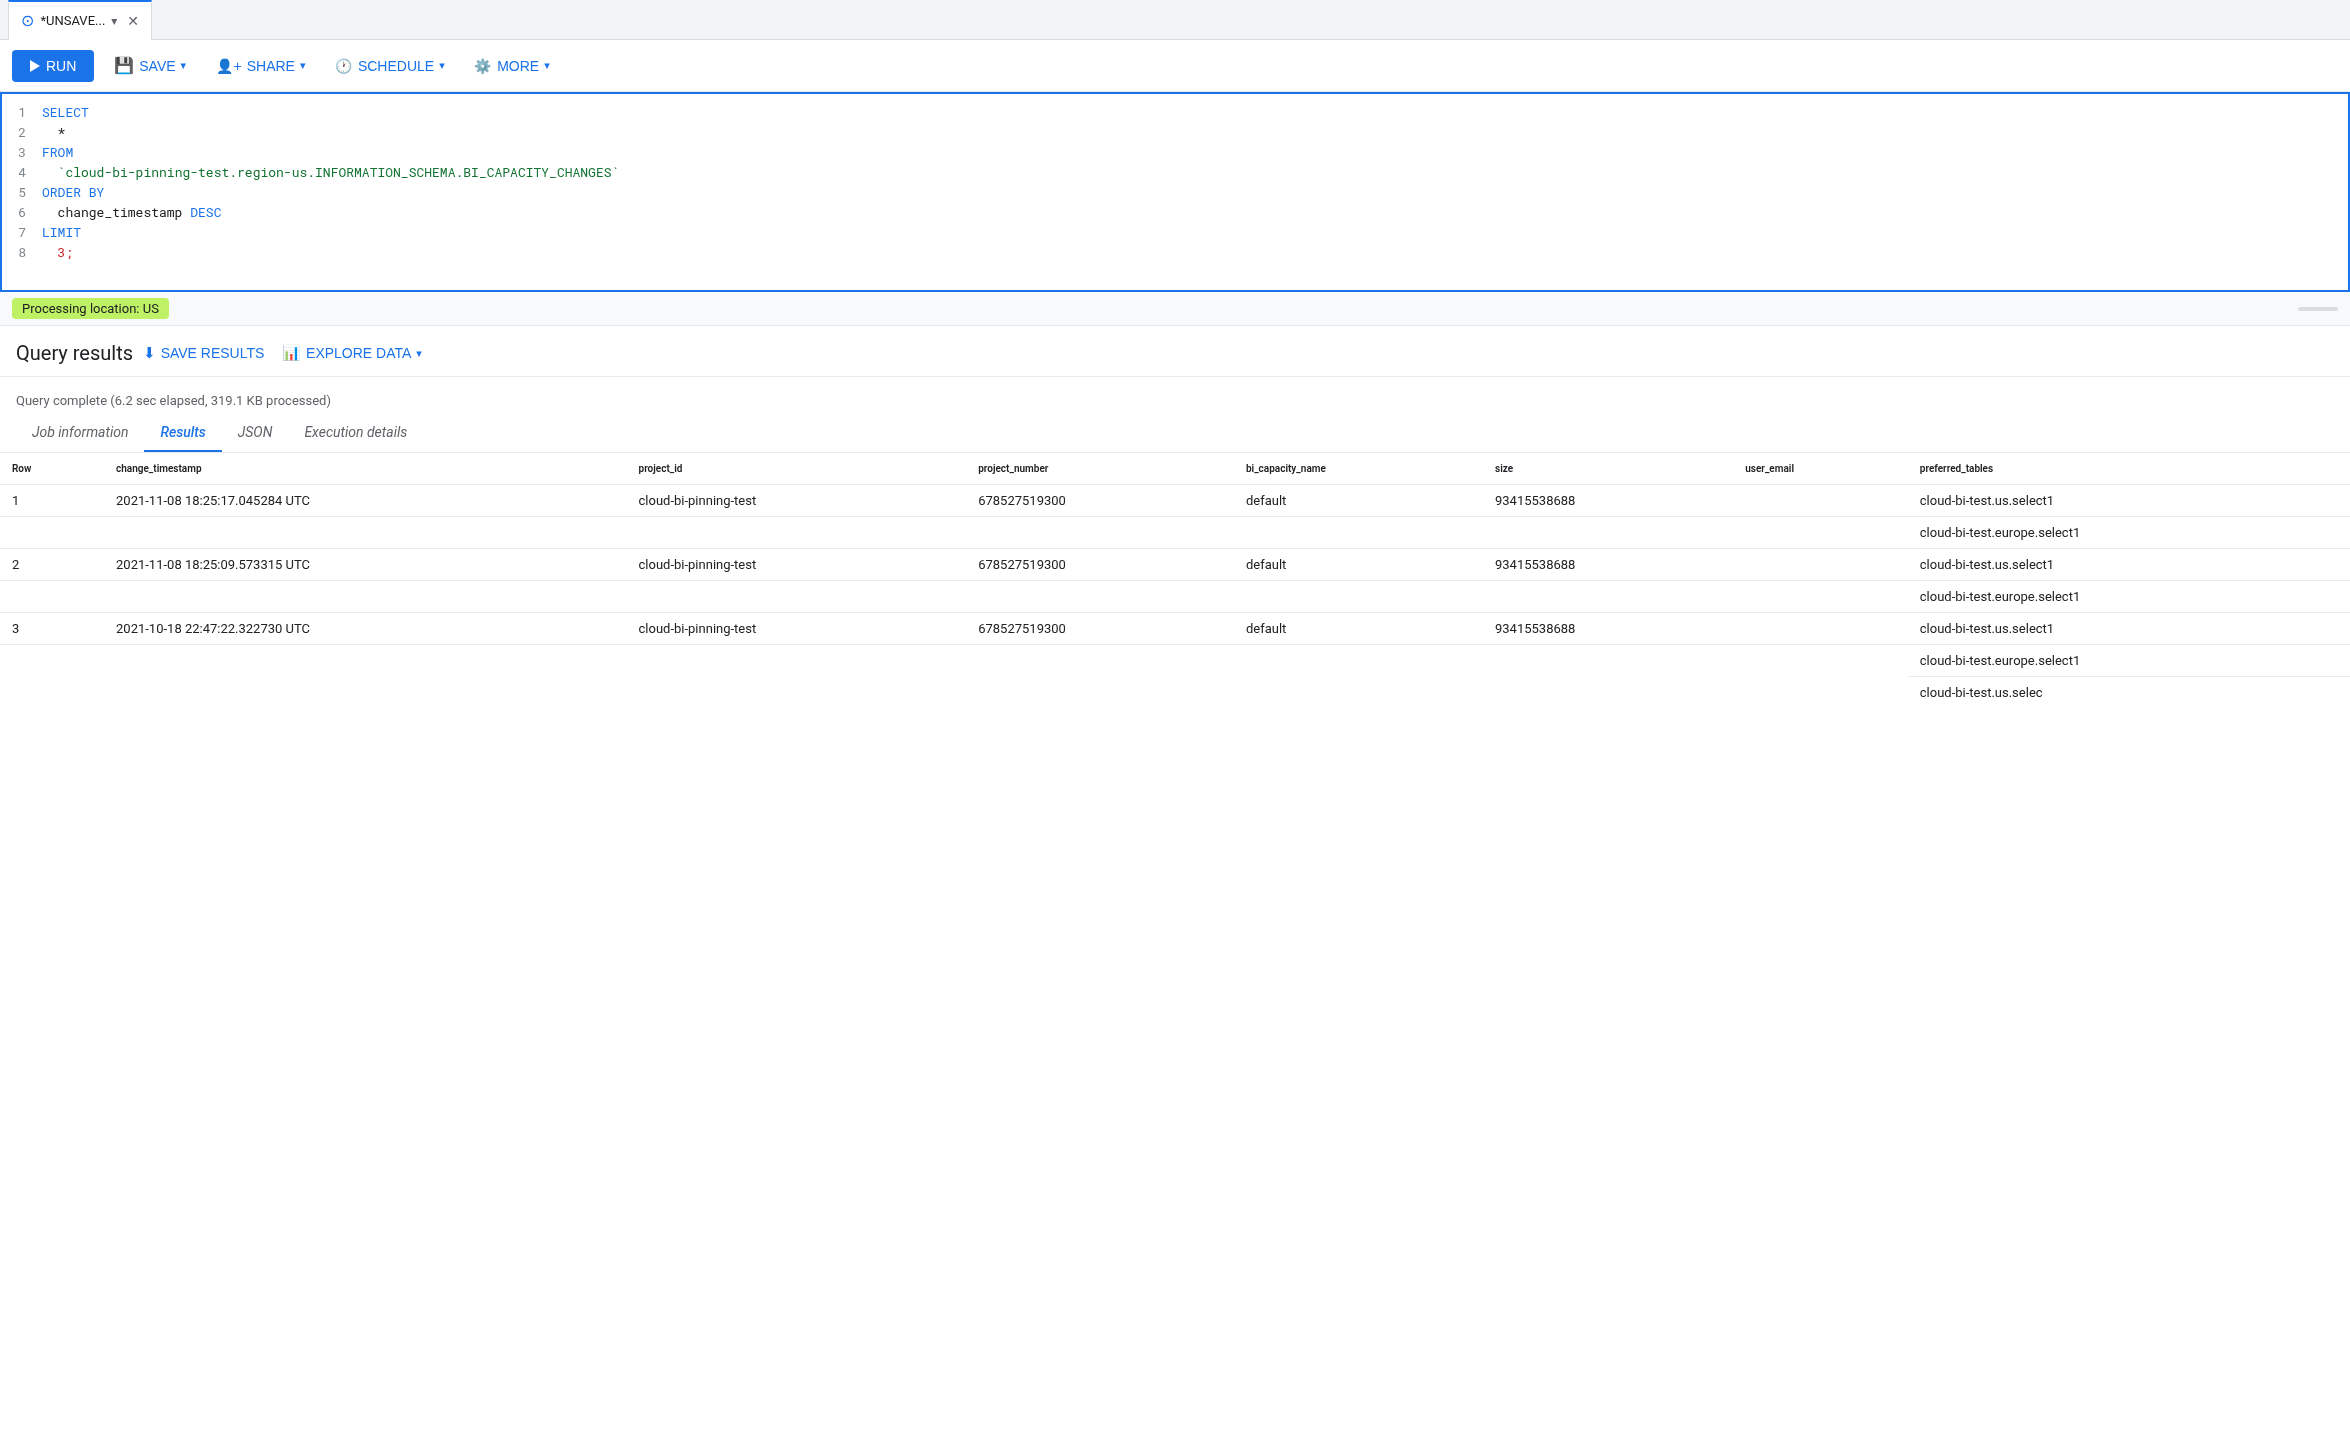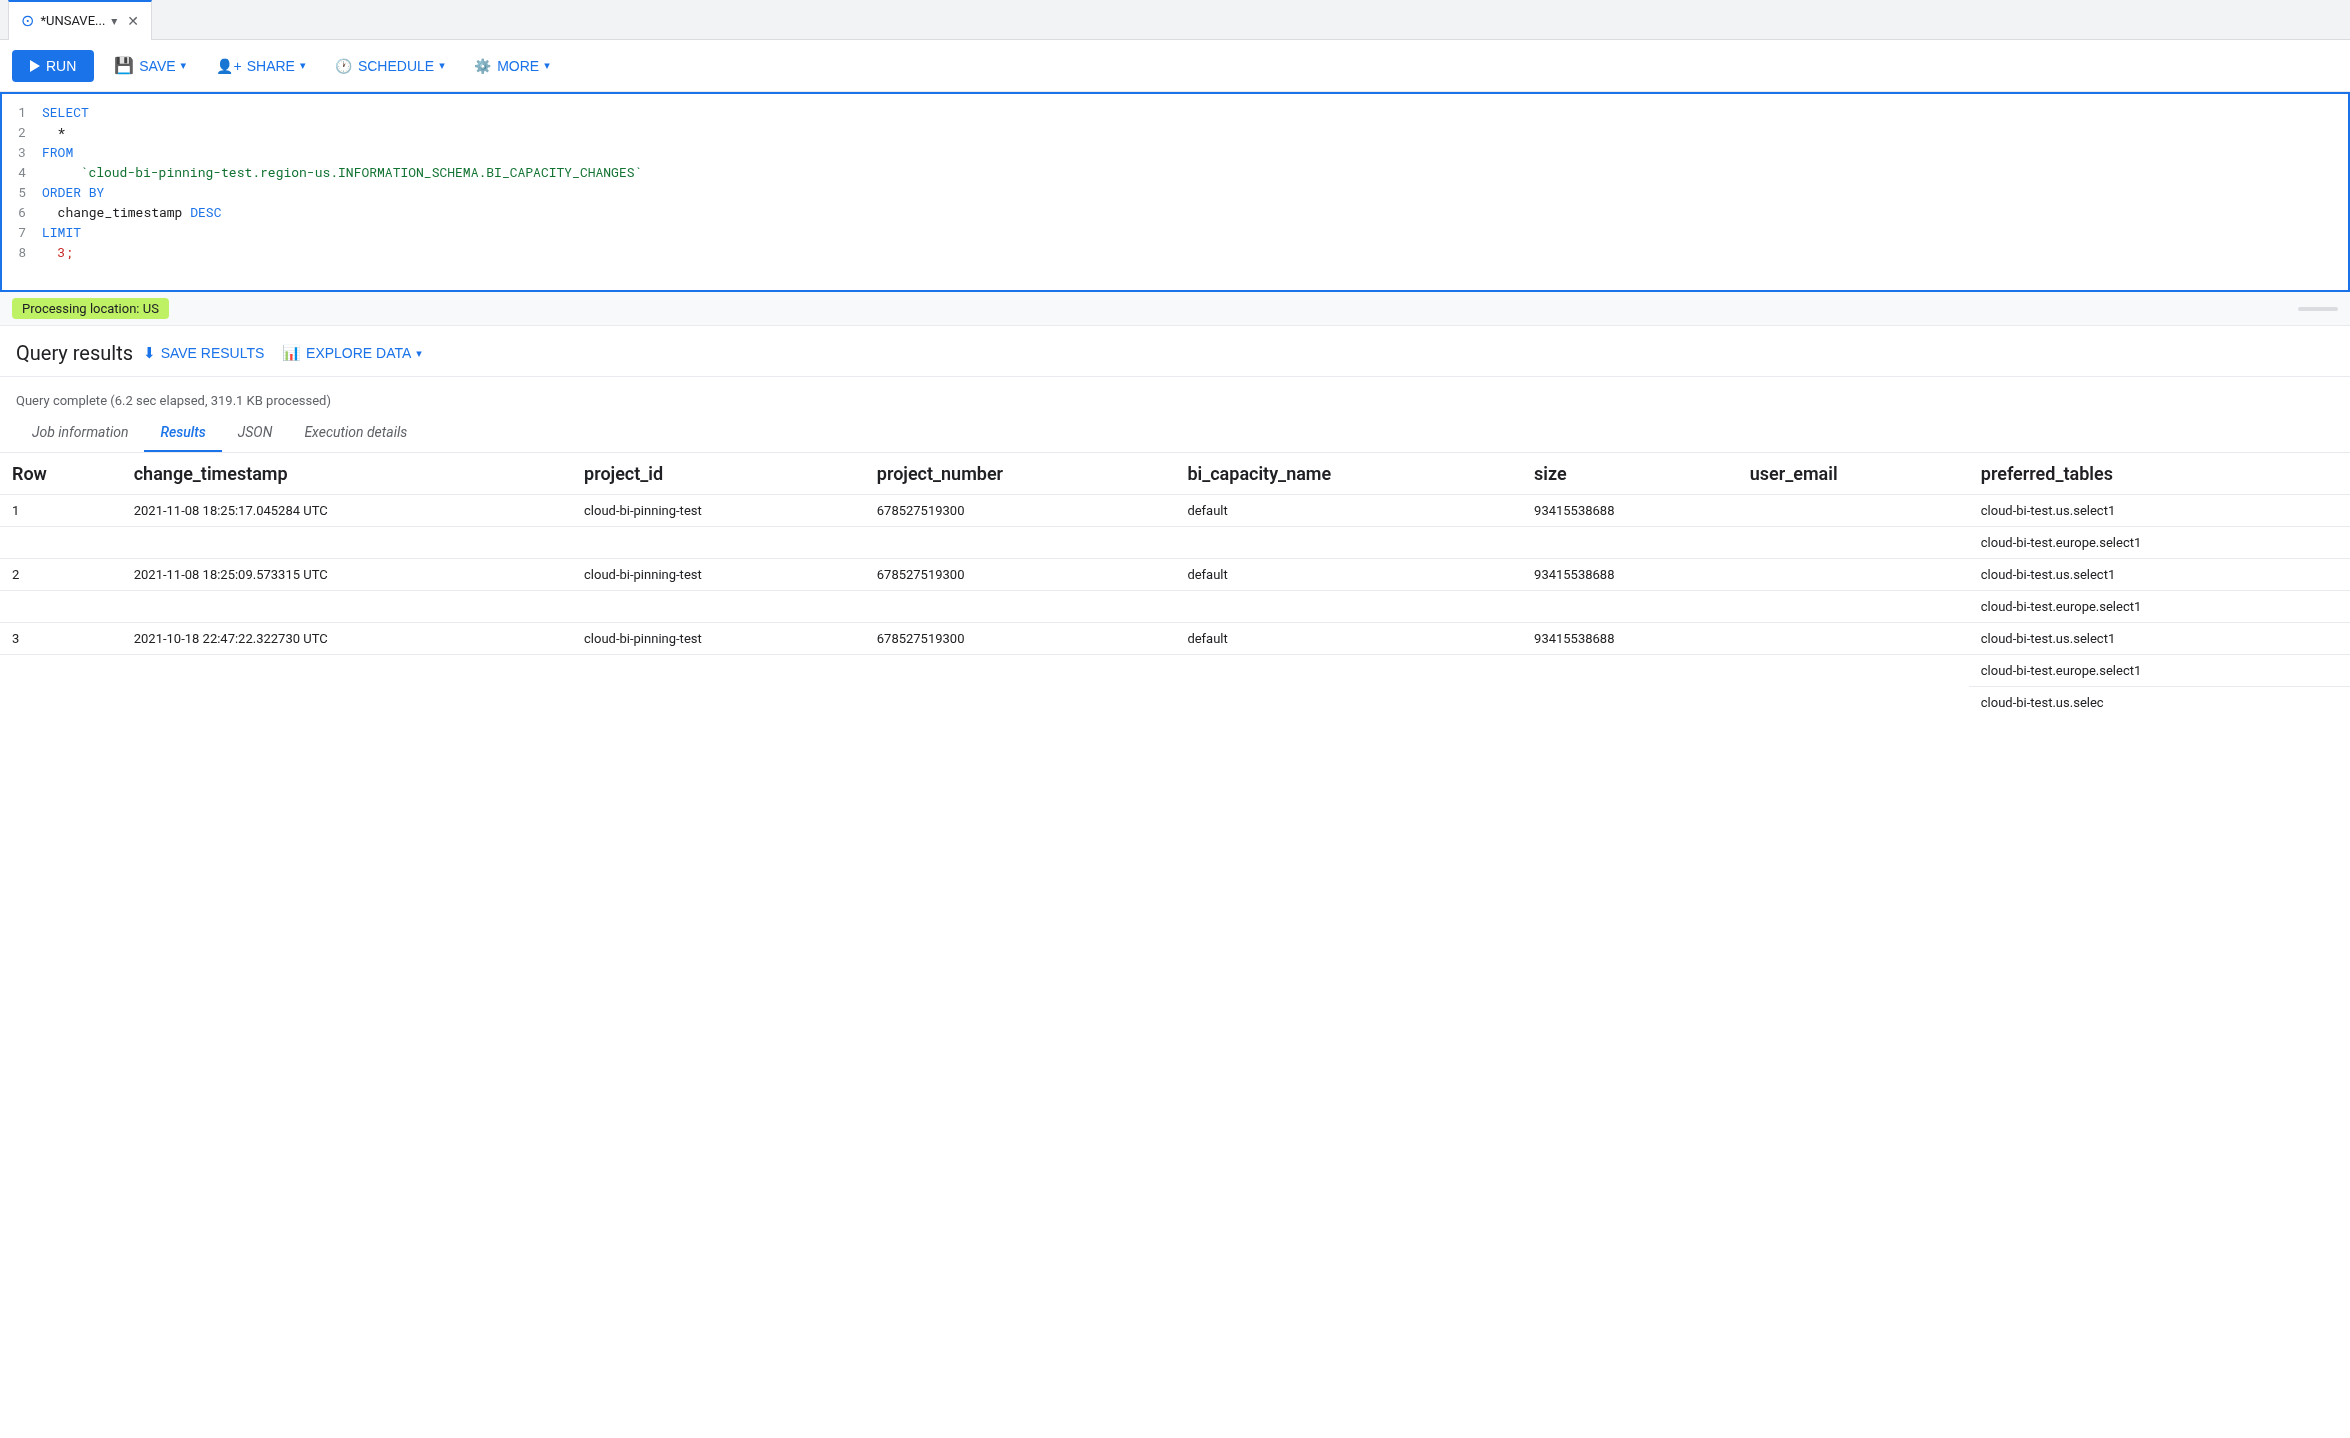--- a/index.html
+++ b/index.html
@@ -115,21 +115,21 @@
       width: 40px;
       text-align: right;
       padding-right: 16px;
       user-select: none;
       flex-shrink: 0;
     }
     .line-content {
       flex: 1;
     }
     .kw { color: #1a73e8; }
-    .tbl { color: #137333; margin-left: 23px; }
+    .tbl { color: #137333; }
     .val { color: #c5221f; }
 
     
     .processing-bar {
       display: flex;
       align-items: center;
       justify-content: space-between;
       padding: 6px 12px;
       background: #f8f9fa;
       border-bottom: 1px solid #e8eaed;
@@ -220,21 +220,21 @@
       width: 100%;
       border-collapse: collapse;
       font-size: 13px;
     }
     .data-table th {
       text-align: left;
       padding: 10px 12px;
       border-bottom: 1px solid #e8eaed;
       color: #202124;
       font-weight: 600;
-      font-size: 18px;
+      font-size: 10px;
       background: #fff;
     }
     .data-table td {
       padding: 8px 12px;
       border-bottom: 1px solid #e8eaed;
       color: #202124;
       font-size: 13px;
       vertical-align: top;
     }
     .data-table tr:last-child td {

